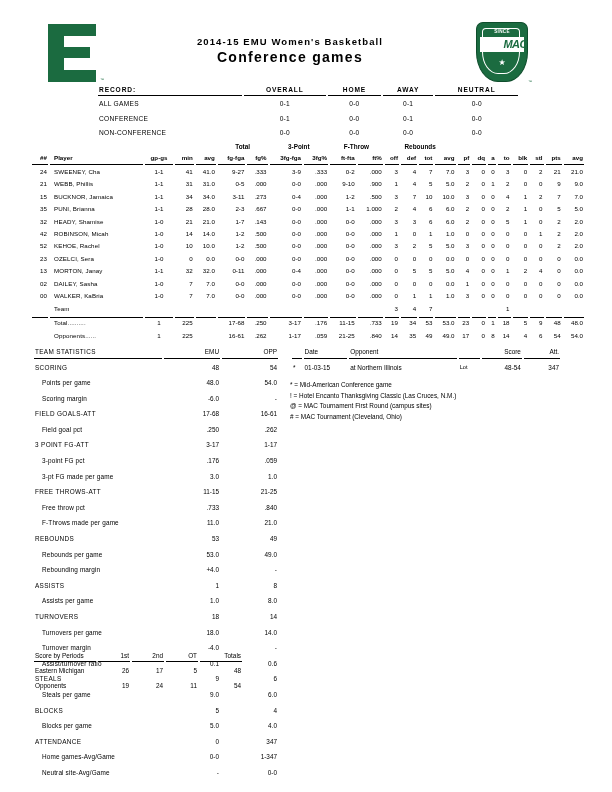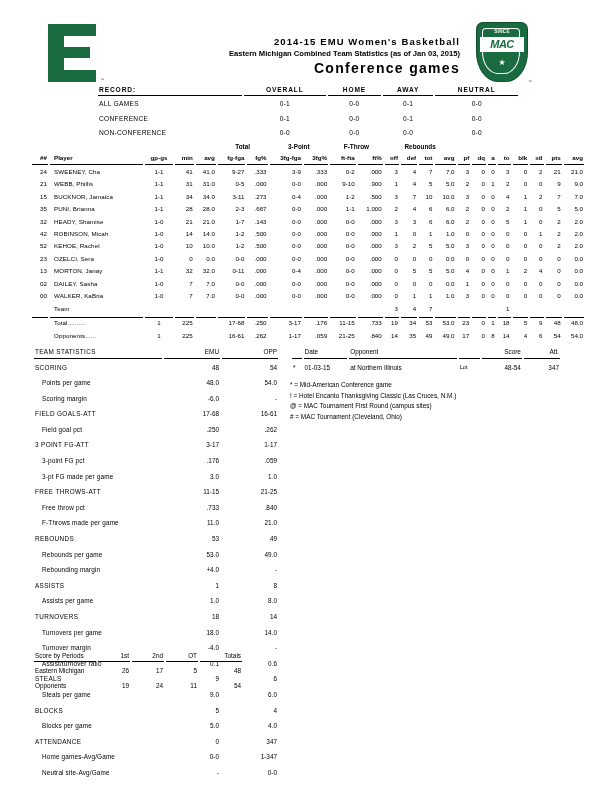--- a/index.html
+++ b/index.html
@@ -41,21 +41,21 @@
   }
   .mac-logo {
     position: absolute;
     left: 470px; top: 10px;
     width: 62px; height: 66px;
   }
   .title-block {
     position: absolute;
     left: 120px; top: 26px;
     width: 340px;
-    text-align: right;
+    text-align: center;
   }
   .title-1 {
     font-size: 9.5px;
     font-weight: bold;
     letter-spacing: 1.1px;
     color: #000;
     white-space: nowrap;
   }
   .title-2 {
     font-size: 7.6px;
@@ -188,21 +188,21 @@
     border-radius: 4px 4px 16px 16px / 4px 4px 22px 22px;
   }
   .mac-band {
     position: absolute; left: 3px; top: 14px;
     width: 44px; height: 15px;
     background: #ffffff;
   }
   .mac-text {
     position: absolute; left: 0; top: 14px;
     width: 50px; height: 15px;
-    text-align: center;
+    text-align: right;
     font-size: 11px;
     font-weight: bold;
     font-style: italic;
     line-height: 15px;
     color: #1b6b40;
     letter-spacing: -0.5px;
   }
   .mac-top {
     position: absolute; left: 13px; top: 5px;
     width: 24px; height: 8px;
@@ -236,21 +236,20 @@
     <div class="emu-logo">
       <div class="eblock" style="left:0px;  top:0px;  width:16px; height:58px;"></div>
       <div class="eblock" style="left:16px; top:0px;  width:32px; height:12px;"></div>
       <div class="eblock" style="left:16px; top:23px; width:26px; height:11px;"></div>
       <div class="eblock" style="left:16px; top:46px; width:32px; height:12px;"></div>
       <span class="tm">™</span>
     </div>
 
     <div class="title-block">
       <div class="title-1">2014-15 EMU Women's Basketball</div>
-      <div class="title-2">Eastern Michigan Combined Team Statistics (as of Jan 03, 2015)</div>
       <div class="title-3">Conference games</div>
     </div>
 
     <div class="mac-logo">
       <div class="mac-shield">
         <div class="mac-inner"></div>
         <div class="mac-top">SINCE</div>
         <div class="mac-band"></div>
         <div class="mac-text">MAC</div>
         <div class="mac-star">★</div>

